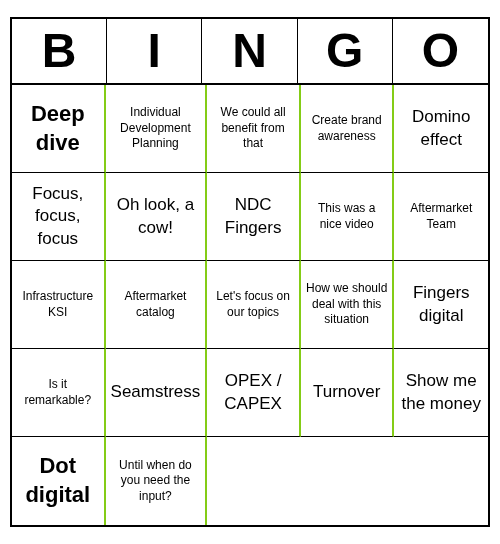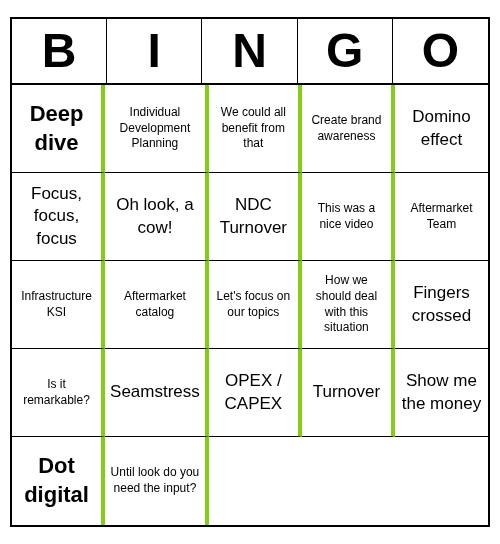--- a/index.html
+++ b/index.html
@@ -35,21 +35,21 @@
     }
     .bingo-letter:last-child {
       border-right: none;
     }
     .bingo-grid {
       display: grid;
       grid-template-columns: repeat(5, 1fr);
       grid-template-rows: repeat(5, 1fr);
     }
     .bingo-cell {
-      border-right: 4px solid #84cc16;
+      border-right: 2px solid #84cc16;
       border-bottom: 1px solid #000;
       padding: 6px 5px;
       text-align: center;
       font-size: 13px;
       display: flex;
       align-items: center;
       justify-content: center;
       min-height: 88px;
       line-height: 1.3;
     }
@@ -72,29 +72,29 @@
     <div class="bingo-letter">O</div>
   </div>
   <div class="bingo-grid" id="bingo-grid">
   <div class="bingo-cell" style="font-size: 22px; font-weight: bold;">Deep dive</div>
       <div class="bingo-cell" style="font-size: 12px; font-weight: normal;">Individual Development Planning</div>
       <div class="bingo-cell" style="font-size: 12px; font-weight: normal;">We could all benefit from that</div>
       <div class="bingo-cell" style="font-size: 12px; font-weight: normal;">Create brand awareness</div>
       <div class="bingo-cell" style="font-size: 17px; font-weight: normal;">Domino effect</div>
       <div class="bingo-cell" style="font-size: 17px; font-weight: normal;">Focus, focus, focus</div>
       <div class="bingo-cell" style="font-size: 17px; font-weight: normal;">Oh look, a cow!</div>
-      <div class="bingo-cell" style="font-size: 17px; font-weight: normal;">NDC Turnover</div>
+      <div class="bingo-cell" style="font-size: 17px; font-weight: normal;">NDC Fingers</div>
       <div class="bingo-cell" style="font-size: 12px; font-weight: normal;">This was a nice video</div>
       <div class="bingo-cell" style="font-size: 12px; font-weight: normal;">Aftermarket Team</div>
       <div class="bingo-cell" style="font-size: 12px; font-weight: normal;">Infrastructure KSI</div>
       <div class="bingo-cell" style="font-size: 12px; font-weight: normal;">Aftermarket catalog</div>
       <div class="bingo-cell" style="font-size: 12px; font-weight: normal;">Let's focus on our topics</div>
       <div class="bingo-cell" style="font-size: 12px; font-weight: normal;">How we should deal with this situation</div>
-      <div class="bingo-cell" style="font-size: 17px; font-weight: normal;">Fingers crossed</div>
+      <div class="bingo-cell" style="font-size: 17px; font-weight: normal;">Fingers digital</div>
       <div class="bingo-cell" style="font-size: 12px; font-weight: normal;">Is it remarkable?</div>
       <div class="bingo-cell" style="font-size: 17px; font-weight: normal;">Seamstress</div>
       <div class="bingo-cell" style="font-size: 17px; font-weight: normal;">OPEX / CAPEX</div>
       <div class="bingo-cell" style="font-size: 17px; font-weight: normal;">Turnover</div>
       <div class="bingo-cell" style="font-size: 17px; font-weight: normal;">Show me the money</div>
       <div class="bingo-cell" style="font-size: 22px; font-weight: bold;">Dot digital</div>
-      <div class="bingo-cell" style="font-size: 12px; font-weight: normal;">Until look do you need the input?</div>
+      <div class="bingo-cell" style="font-size: 12px; font-weight: normal;">Until when do you need the input?</div>
     </div>
 </div>
 
 </body></html>

